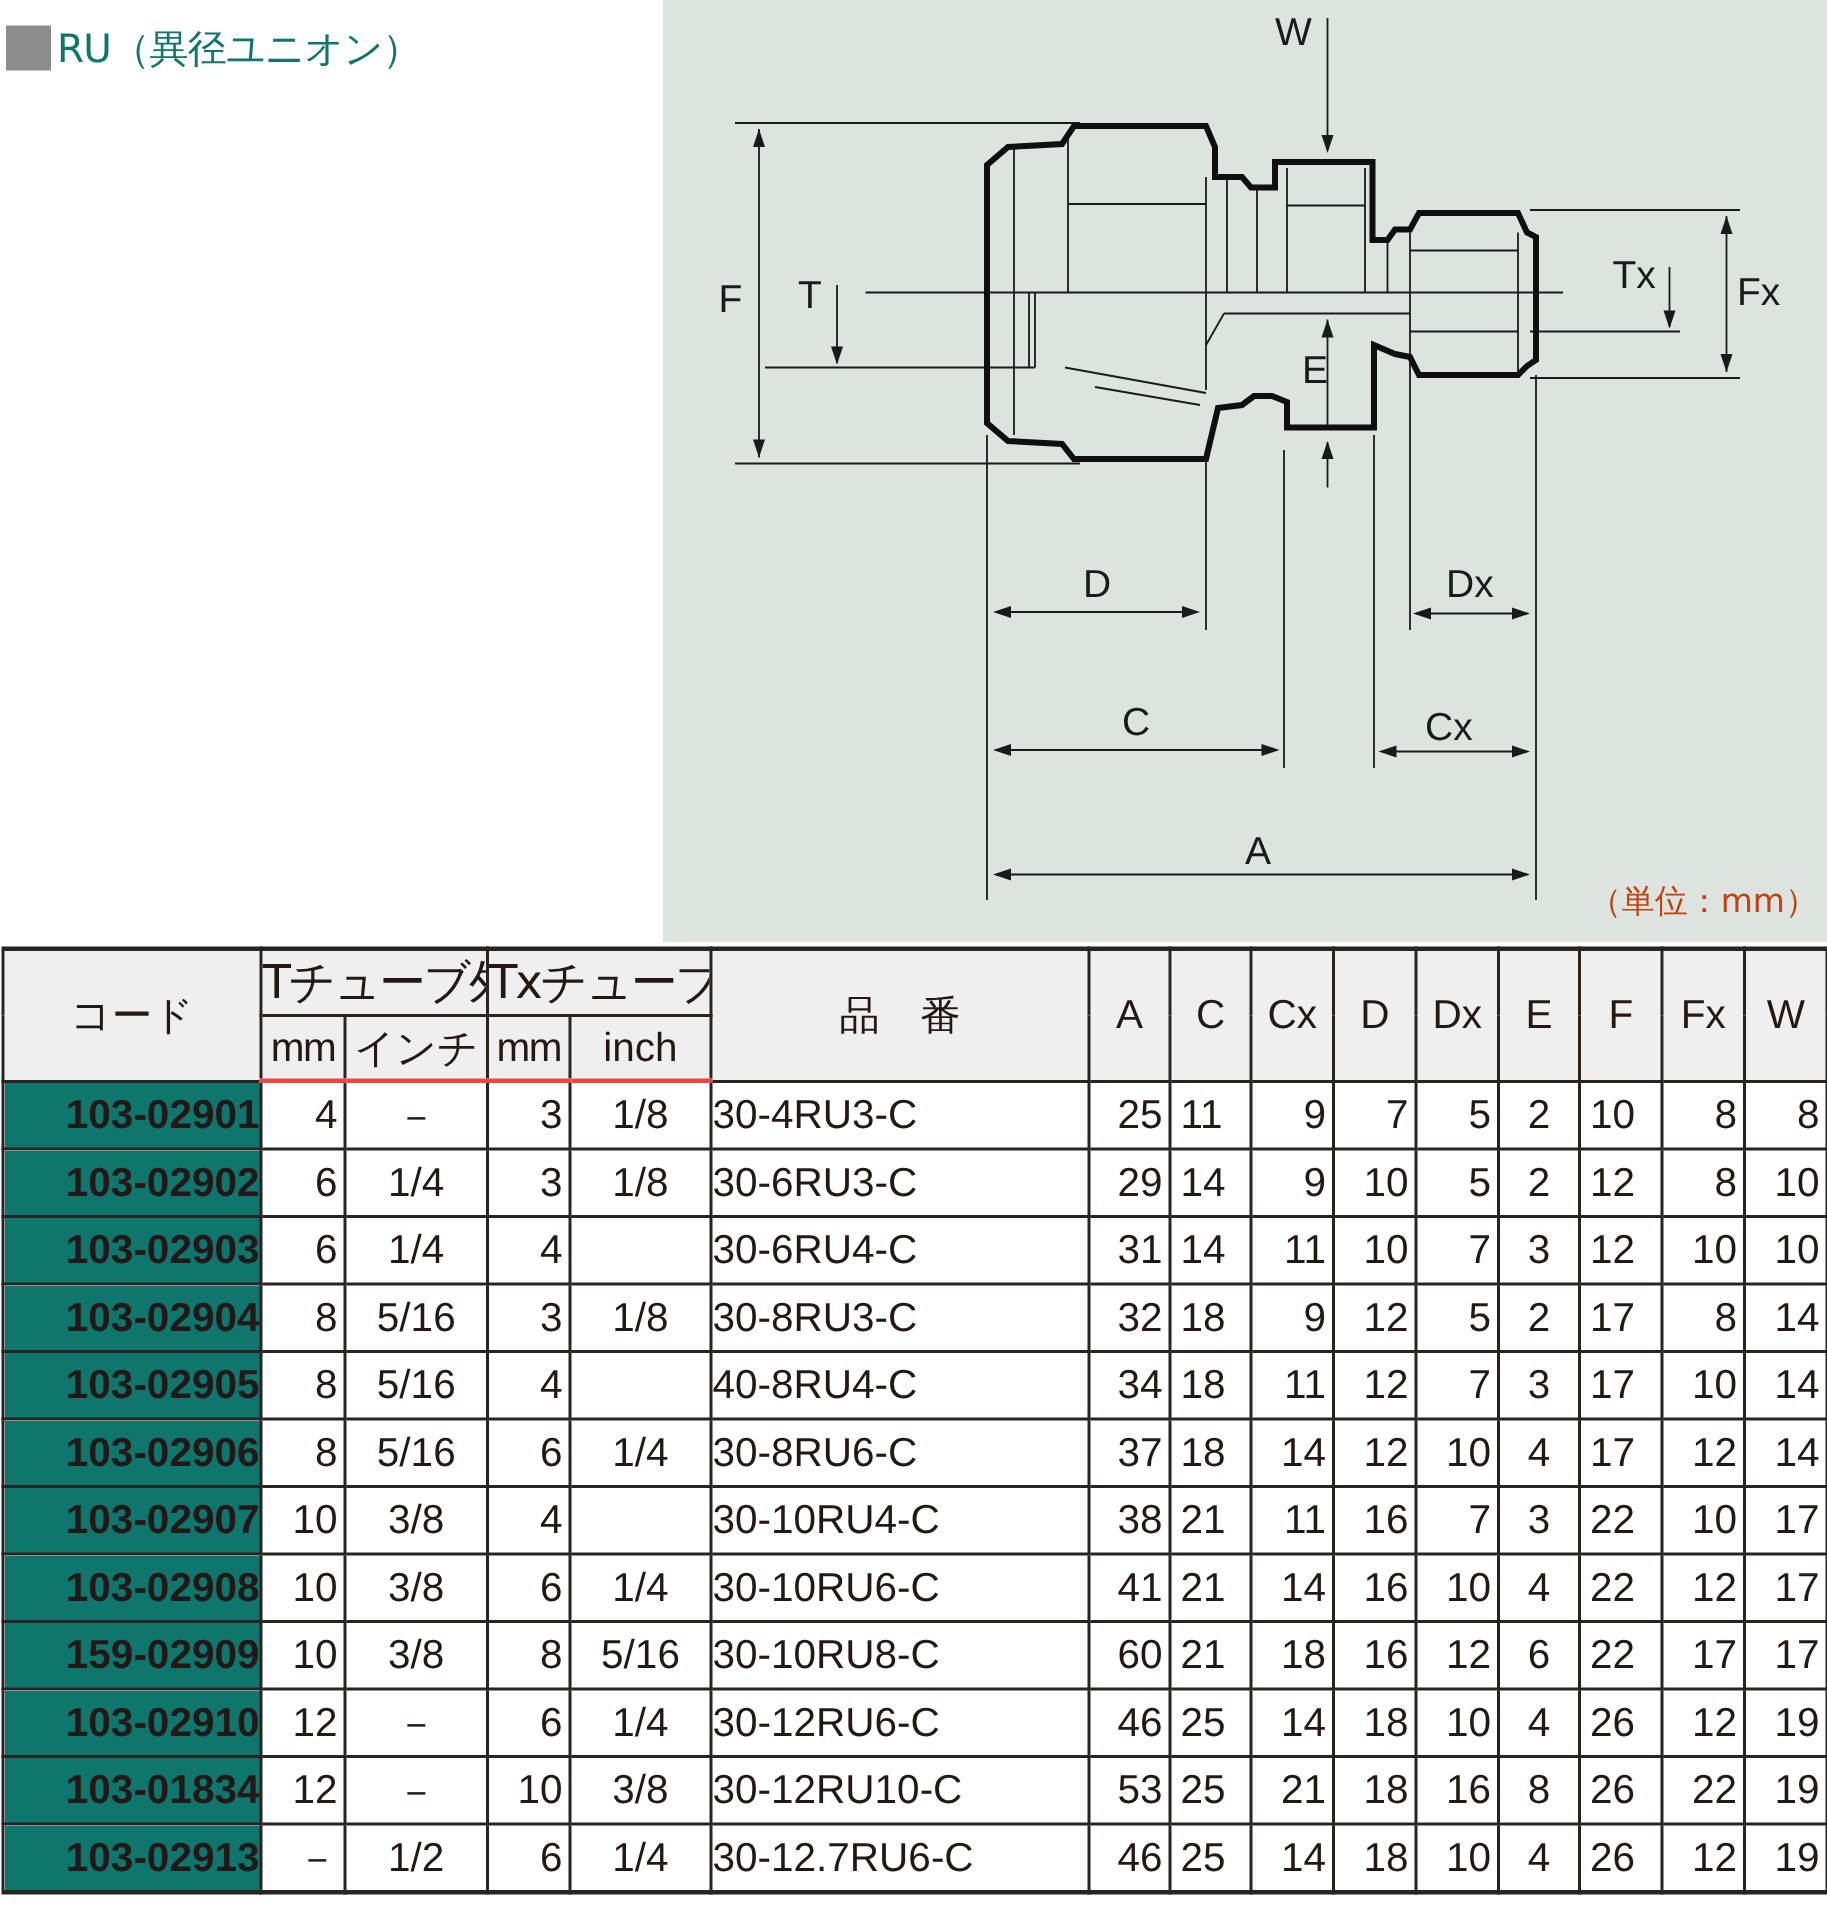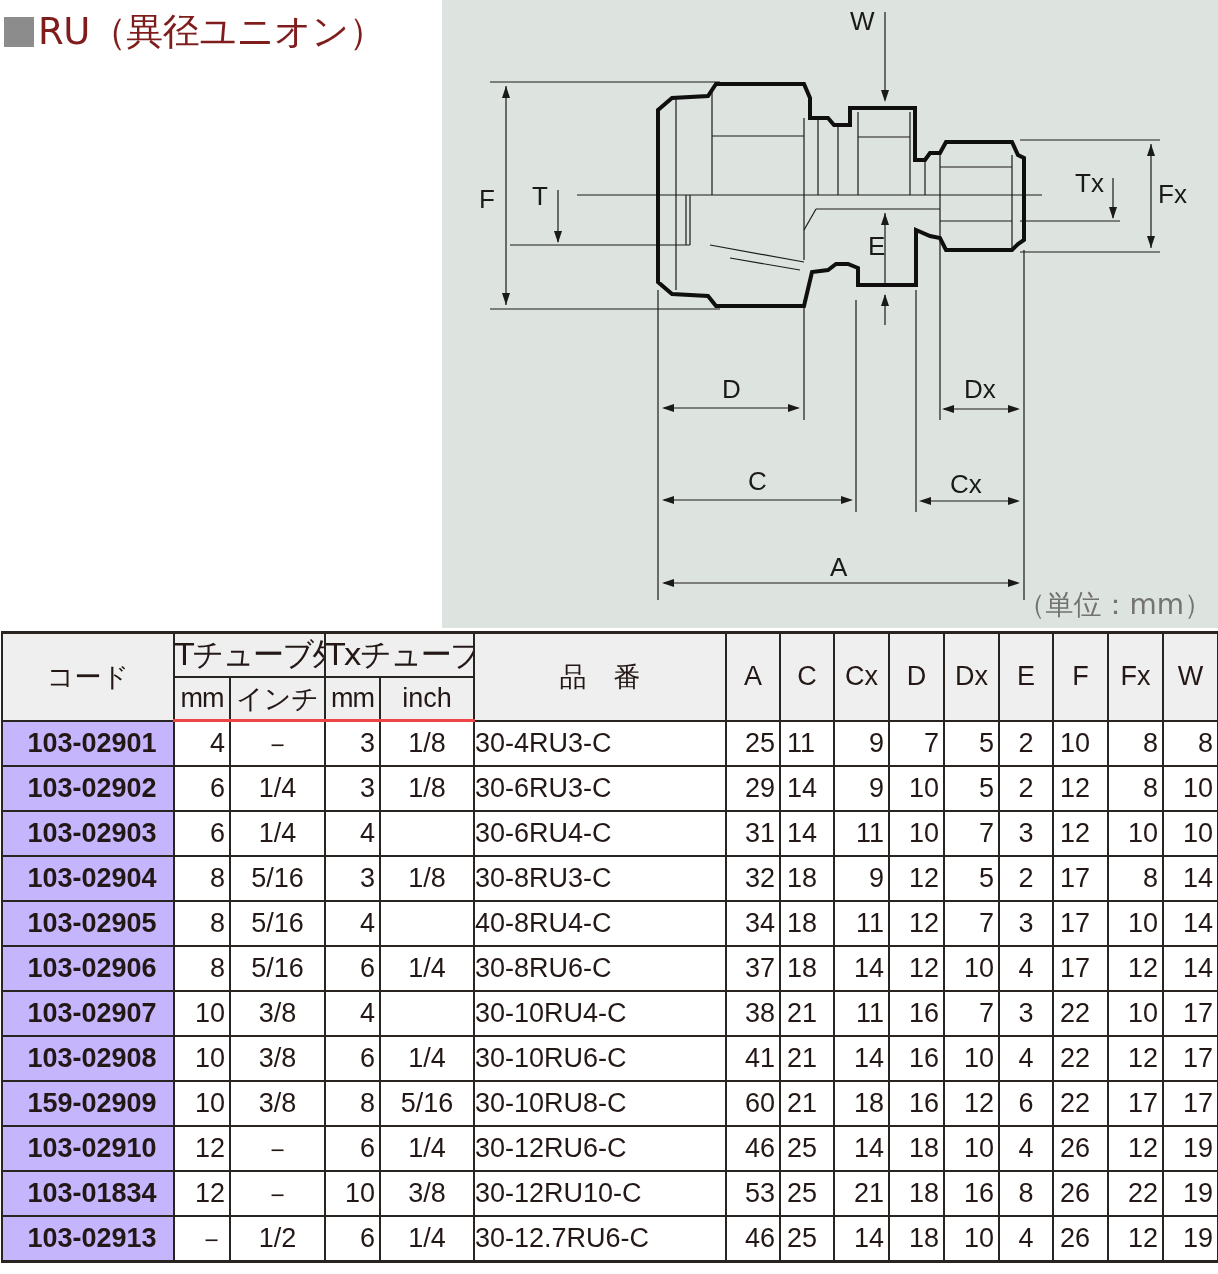--- a/index.html
+++ b/index.html
@@ -1,33 +1,33 @@
 <!DOCTYPE html>
 <html><head>
 <meta charset="utf-8">
 <style>
   html, body { margin:0; padding:0; background:#ffffff; }
   body { width:1218px; height:1274px; position:relative; overflow:hidden;
          font-family:"Liberation Sans", "DejaVu Sans", sans-serif; color:#231815; }
   .title { position:absolute; left:4px; top:12px; height:40px; display:flex; align-items:center; }
   .title .sq { width:30px; height:30px; background:#8c8c8c; margin-right:4px; }
-  .title .txt { font-size:37px; letter-spacing:-0.5px; color:#7f1d1d; font-family:"DejaVu Sans", sans-serif; }
+  .title .txt { font-size:26px; letter-spacing:-0.5px; color:#0f766e; font-family:"DejaVu Sans", sans-serif; }
   .diagram { position:absolute; left:442px; top:0; width:776px; height:628px; background:#dde3df; }
   .diagram svg { position:absolute; left:0; top:0; }
-  .unit { position:absolute; right:6px; top:586px; font-size:28px; color:#737373; font-family:"DejaVu Sans", sans-serif; }
+  .unit { position:absolute; right:6px; top:586px; font-size:22px; color:#c2410c; font-family:"DejaVu Sans", sans-serif; }
   table { position:absolute; left:1px; top:631px; border-collapse:collapse; table-layout:fixed; width:1216px; }
   td, th { border:2px solid #2a2420; padding:0; font-weight:normal; font-size:27px; height:43px; white-space:nowrap; overflow:hidden; }
   thead th { background:#efefef; text-align:center; }
   thead tr.r1 th { height:42px; }
   thead tr.r2 th { height:41px; }
   thead .grp { font-size:31px; letter-spacing:-1.5px; font-family:"DejaVu Sans", sans-serif; }
   thead .jp { font-family:"DejaVu Sans", sans-serif; }
   table { border-top:3px solid #2a2420; border-bottom:3px solid #2a2420; }
   thead tr:last-child th { border-bottom:3px solid #ef4444; }
-  tbody td.code { background:#c4b5fd; font-weight:bold; font-size:27px; text-align:center; padding-left:8px; }
+  tbody td.code { background:#0f766e; font-weight:bold; font-size:27px; text-align:right; padding-left:8px; }
   tbody td.num { text-align:right; padding-right:4px; }
   tbody td.ctr { text-align:center; }
   tbody td.part { text-align:left; }
   tbody td.left { text-align:left; padding-left:6px; }
 </style>
 </head>
 <body>
 
 <div class="title">
   <div class="sq"></div>

